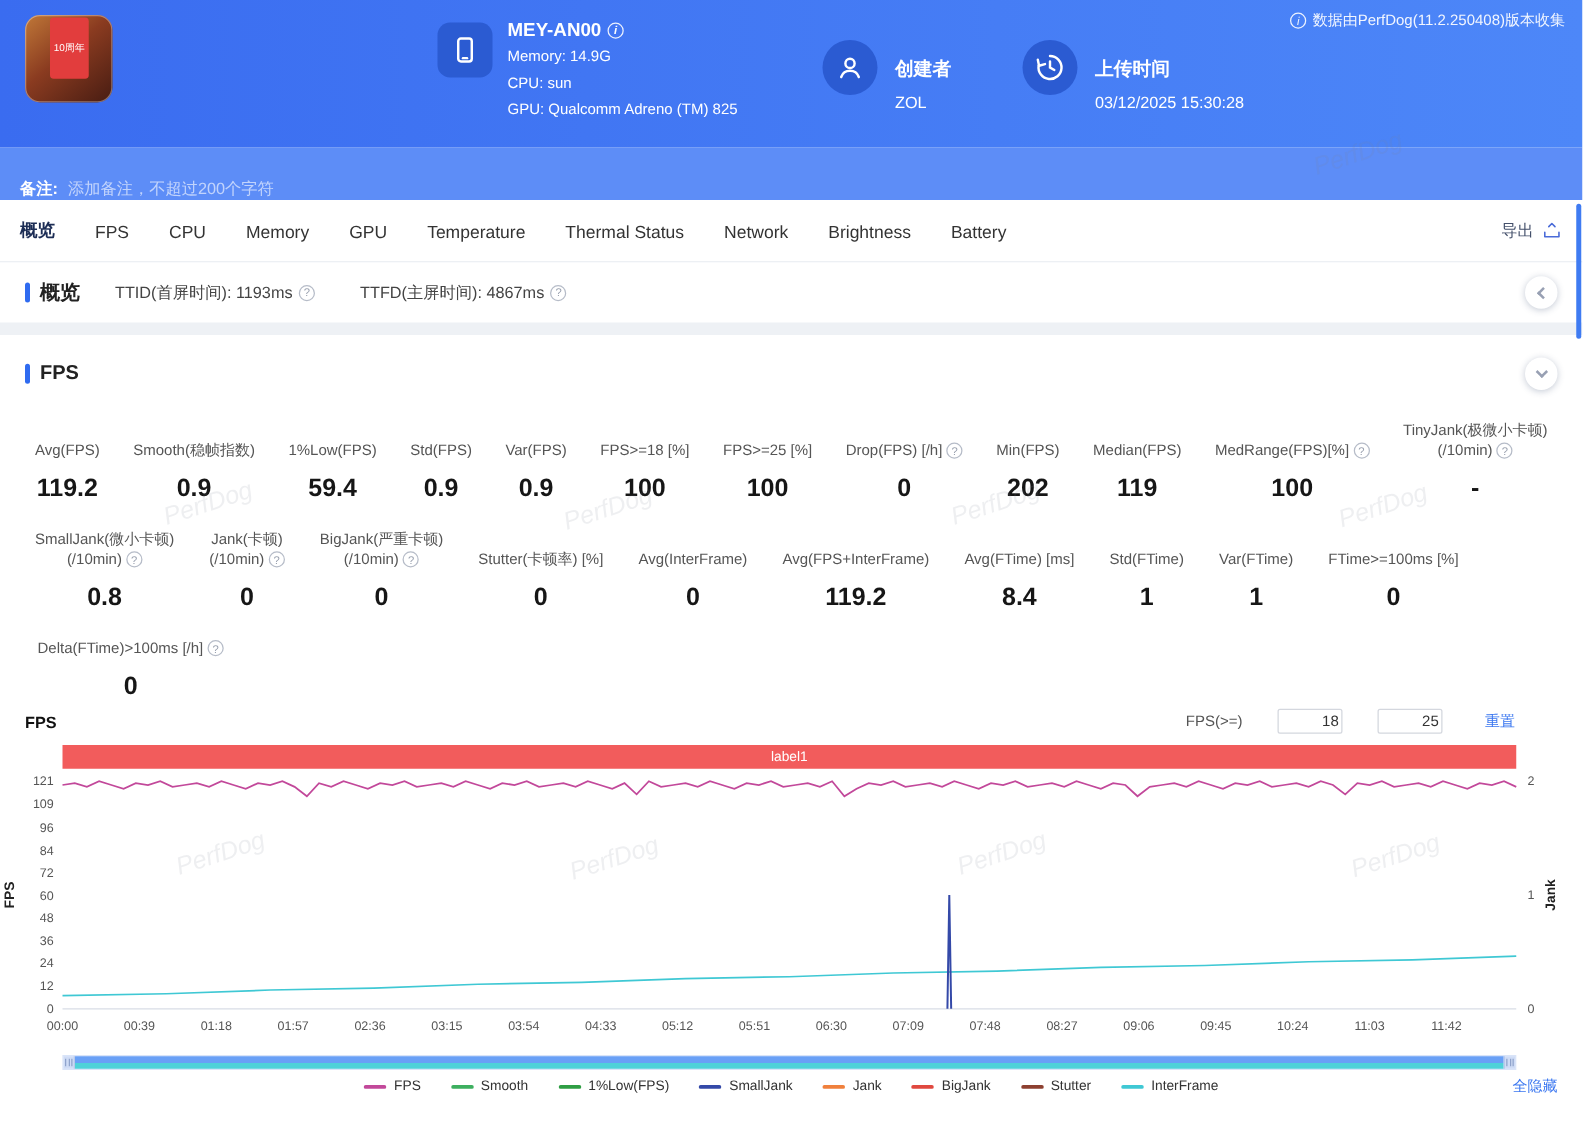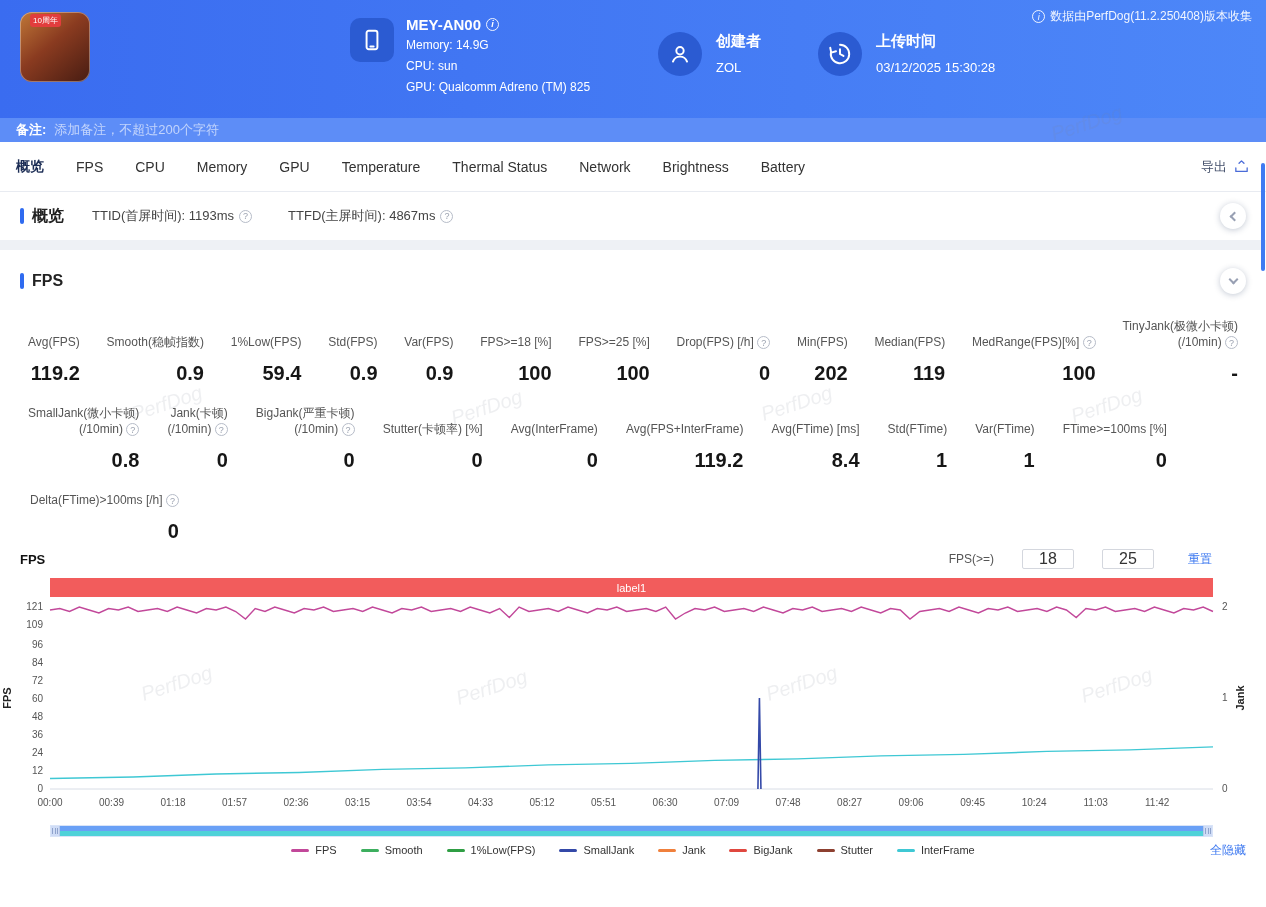--- a/index.html
+++ b/index.html
@@ -4,39 +4,39 @@
 <style>
   *{box-sizing:border-box}
   body{width:1266px;height:907px;margin:0;font-family:"Liberation Sans",sans-serif;background:#fff;overflow:hidden;position:relative}
 
   
   .header{position:relative;height:118px;background:linear-gradient(90deg,#3a6cf0,#4d87f8);color:#fff;display:flex;padding:12px 20px 0}
   .collect-note{position:absolute;top:8px;right:14px;font-size:12px;display:flex;align-items:center;gap:5px;color:rgba(255,255,255,.92)}
   .i-circle{display:inline-flex;width:13px;height:13px;border:1px solid rgba(255,255,255,.9);border-radius:50%;font-size:9px;align-items:center;justify-content:center;font-style:italic;flex:none}
   .game-block{display:flex;width:330px}
   .game-icon{width:70px;height:70px;border-radius:12px;background:linear-gradient(140deg,#c07838 0%,#8a3b20 45%,#471c12 100%);position:relative;flex:none;margin-right:12px;box-shadow:inset 0 0 0 1px rgba(255,255,255,.35)}
-  .game-badge{position:absolute;top:2px;left:10px;background:#e23d3d;color:#fff;font-size:8px;padding:1px 3px;border-radius:3px;white-space:nowrap}
+  .game-badge{position:absolute;top:2px;left:20px;background:#e23d3d;color:#fff;font-size:8px;padding:19px 3px;border-radius:3px;white-space:nowrap}
   .game-meta{font-size:12px}
   .game-name{font-size:16px;font-weight:bold;margin:4px 0 7px}
   .ver-wrap{display:flex;gap:5px;align-items:center}
   .android-icon{width:14px;height:16px;flex:none}
   .ver-lines{line-height:17px;color:rgba(255,255,255,.95)}
   .pkg{margin-top:6px;color:rgba(255,255,255,.95)}
   .dev-block{display:flex;width:308px;margin-top:2px}
   .phone-wrap{width:44px;height:44px;border-radius:10px;background:#2b5bd2;display:flex;align-items:center;justify-content:center;flex:none;margin-right:12px;margin-top:4px}
   .dev-meta{font-size:12px;line-height:21px;white-space:nowrap}
   .dev-name{font-size:15px;font-weight:bold;display:flex;align-items:center;gap:5px}
   .stat-block{display:flex;margin-top:20px;align-items:flex-start}
   .stat-block.creator{width:160px}.stat-block.duration{width:190px}.stat-block.upload{width:250px}
   .stat-icon{width:44px;height:44px;border-radius:50%;background:#2b5bd2;display:flex;align-items:center;justify-content:center;flex:none;margin-right:14px}
-  .stat-label{font-size:15px;font-weight:bold;margin-top:0}
+  .stat-label{font-size:15px;font-weight:bold;margin-top:14px}
   .stat-value{font-size:13px;margin-top:9px;white-space:nowrap}
 
   
-  .note-bar{height:24px;background:#5d8df7;display:flex;align-items:center;padding:0 16px;gap:8px}
+  .note-bar{height:42px;background:#5d8df7;display:flex;align-items:flex-end;padding:0 16px;gap:8px}
   .note-label{color:#fff;font-size:13px;font-weight:bold}
   .note-input{color:rgba(255,255,255,.62);font-size:13px;flex:1}
 
   
   .tab-bar{display:flex;align-items:center;height:50px;padding:0 16px;border-bottom:1px solid #e8ebf1;background:#fff}
   .tab-items{display:flex;align-items:center}
   .tab{font-size:14px;color:#333;margin-right:32px;cursor:pointer;white-space:nowrap}
   .tab.active{font-weight:bold;color:#1c2d55}
   .export{margin-left:auto;display:flex;align-items:center;gap:6px;font-size:13px;color:#44506b;cursor:pointer}
 
@@ -49,28 +49,28 @@
   .circle-btn{width:26px;height:26px;border-radius:50%;background:#fff;box-shadow:0 1px 6px rgba(40,60,100,.28);display:flex;align-items:center;justify-content:center;margin-left:auto;cursor:pointer;flex:none}
   .chev-left{width:7px;height:7px;border-left:2px solid #98a0b3;border-bottom:2px solid #98a0b3;transform:rotate(45deg);margin-left:2px}
   .chev-down{width:7px;height:7px;border-right:2px solid #98a0b3;border-bottom:2px solid #98a0b3;transform:rotate(45deg);margin-top:-3px}
 
   
   .fps-head{display:flex;align-items:center;padding:18px 20px 0}
   .metrics{margin-top:24px}
   .metric-row{display:flex;justify-content:space-between;align-items:flex-end;padding:0 28px;margin-bottom:20px}
   .metric-row.mrow1{padding-right:99px}
   .metric-row.mrow2{justify-content:flex-start;padding-left:30px;margin-bottom:6px}
-  .metric{text-align:right}
+  .metric{text-align:center}
   .m-label{font-size:12px;color:#555;line-height:16px;white-space:nowrap}
   .m-value{font-size:20px;font-weight:bold;color:#161616;margin-top:12px}
 
   .chart-ctrl{display:flex;align-items:center;margin:4px 54px 0 20px}
   .chart-title{font-size:13px;font-weight:bold;color:#111}
   .ctrl-right{margin-left:auto;display:flex;align-items:center;gap:28px;font-size:12px;color:#555}
-  .fps-input{width:52px;height:20px;border:1px solid #d4d7de;text-align:center;font-size:16px;color:#333;font-family:inherit;border-radius:2px}
+  .fps-input{width:52px;height:20px;border:1px solid #d4d7de;text-align:right;font-size:12px;color:#333;font-family:inherit;border-radius:2px}
   .reset-link{color:#3b77f0;margin-left:6px;cursor:pointer}
 
   .banner{margin:9px 53px 0 50px;height:19px;background:#f25c5c;color:#fff;font-size:11px;display:flex;align-items:center;justify-content:center}
 
   .tk{font-size:10px;fill:#555}
   .axt{font-size:11px;fill:#222;font-weight:bold}
 
   .scrollbar{margin:0 53px 0 50px;height:12px;border:1px solid #d9e4f8;background:#eef4ff;display:flex}
   .grip{width:9px;background:#cfdcf6;border-right:1px solid #b9c9ea;display:flex;align-items:center;justify-content:center;cursor:ew-resize}
   .grip.r{border-left:1px solid #b9c9ea;border-right:none}

